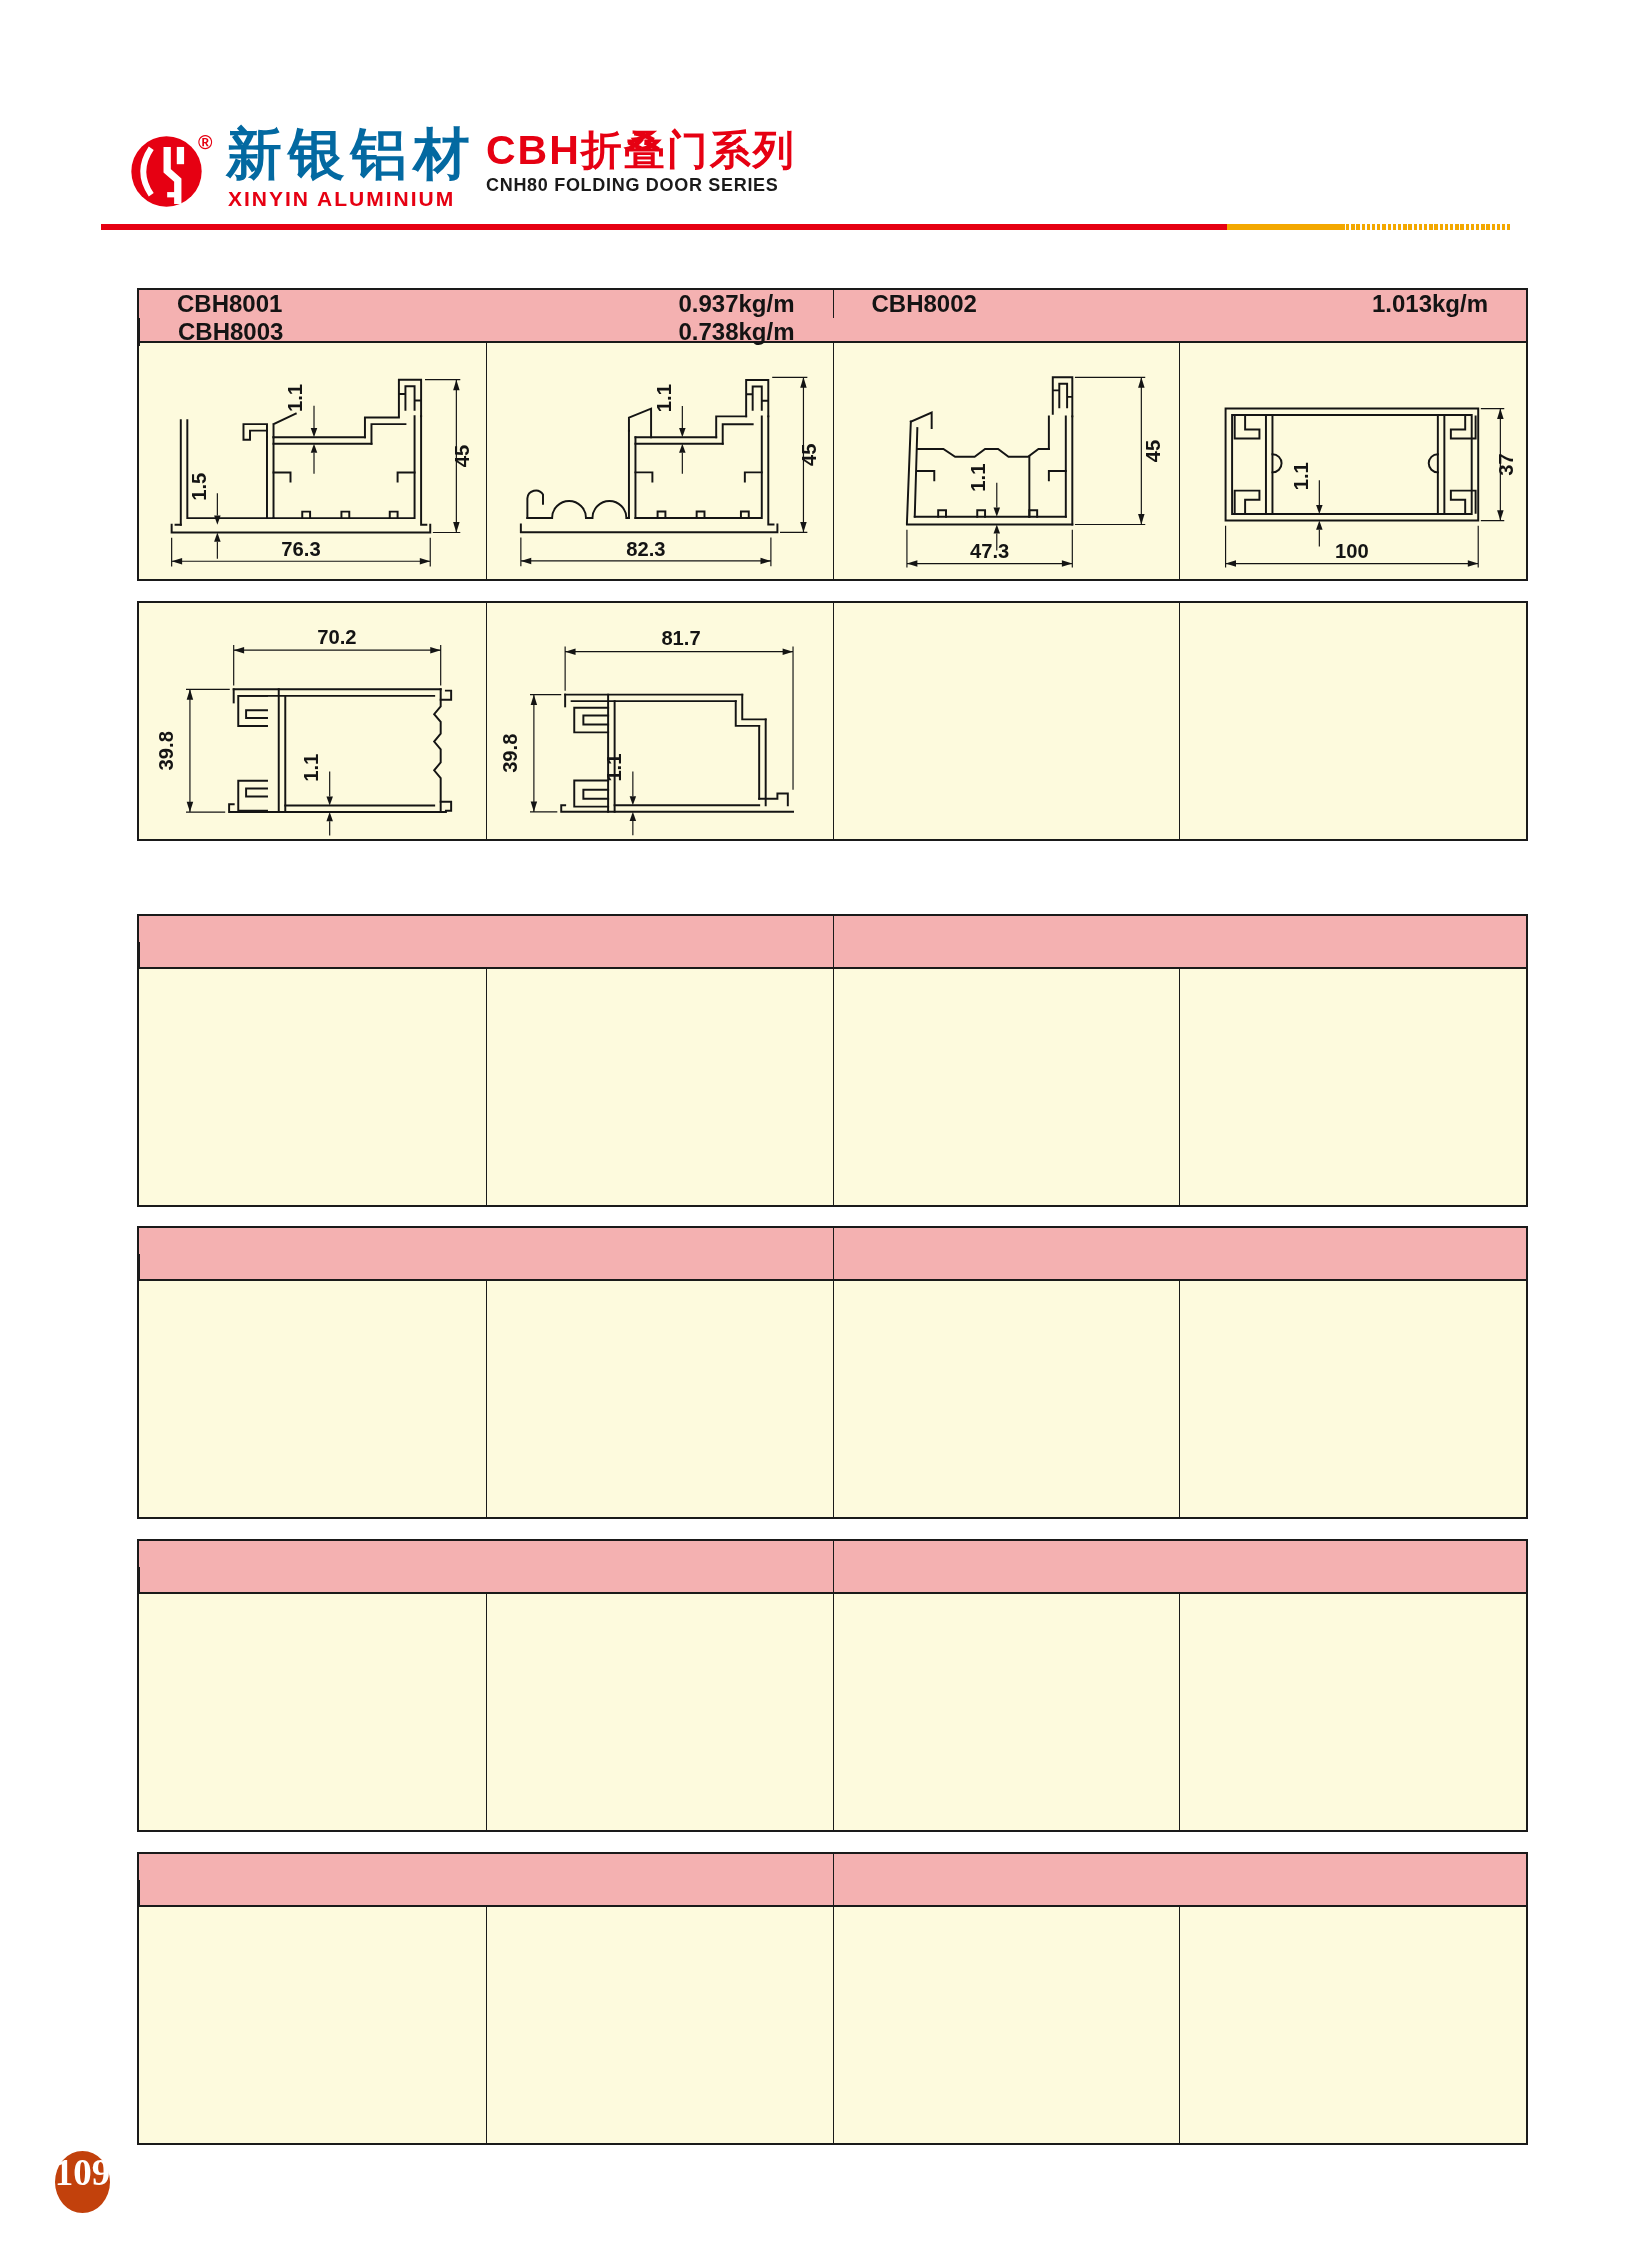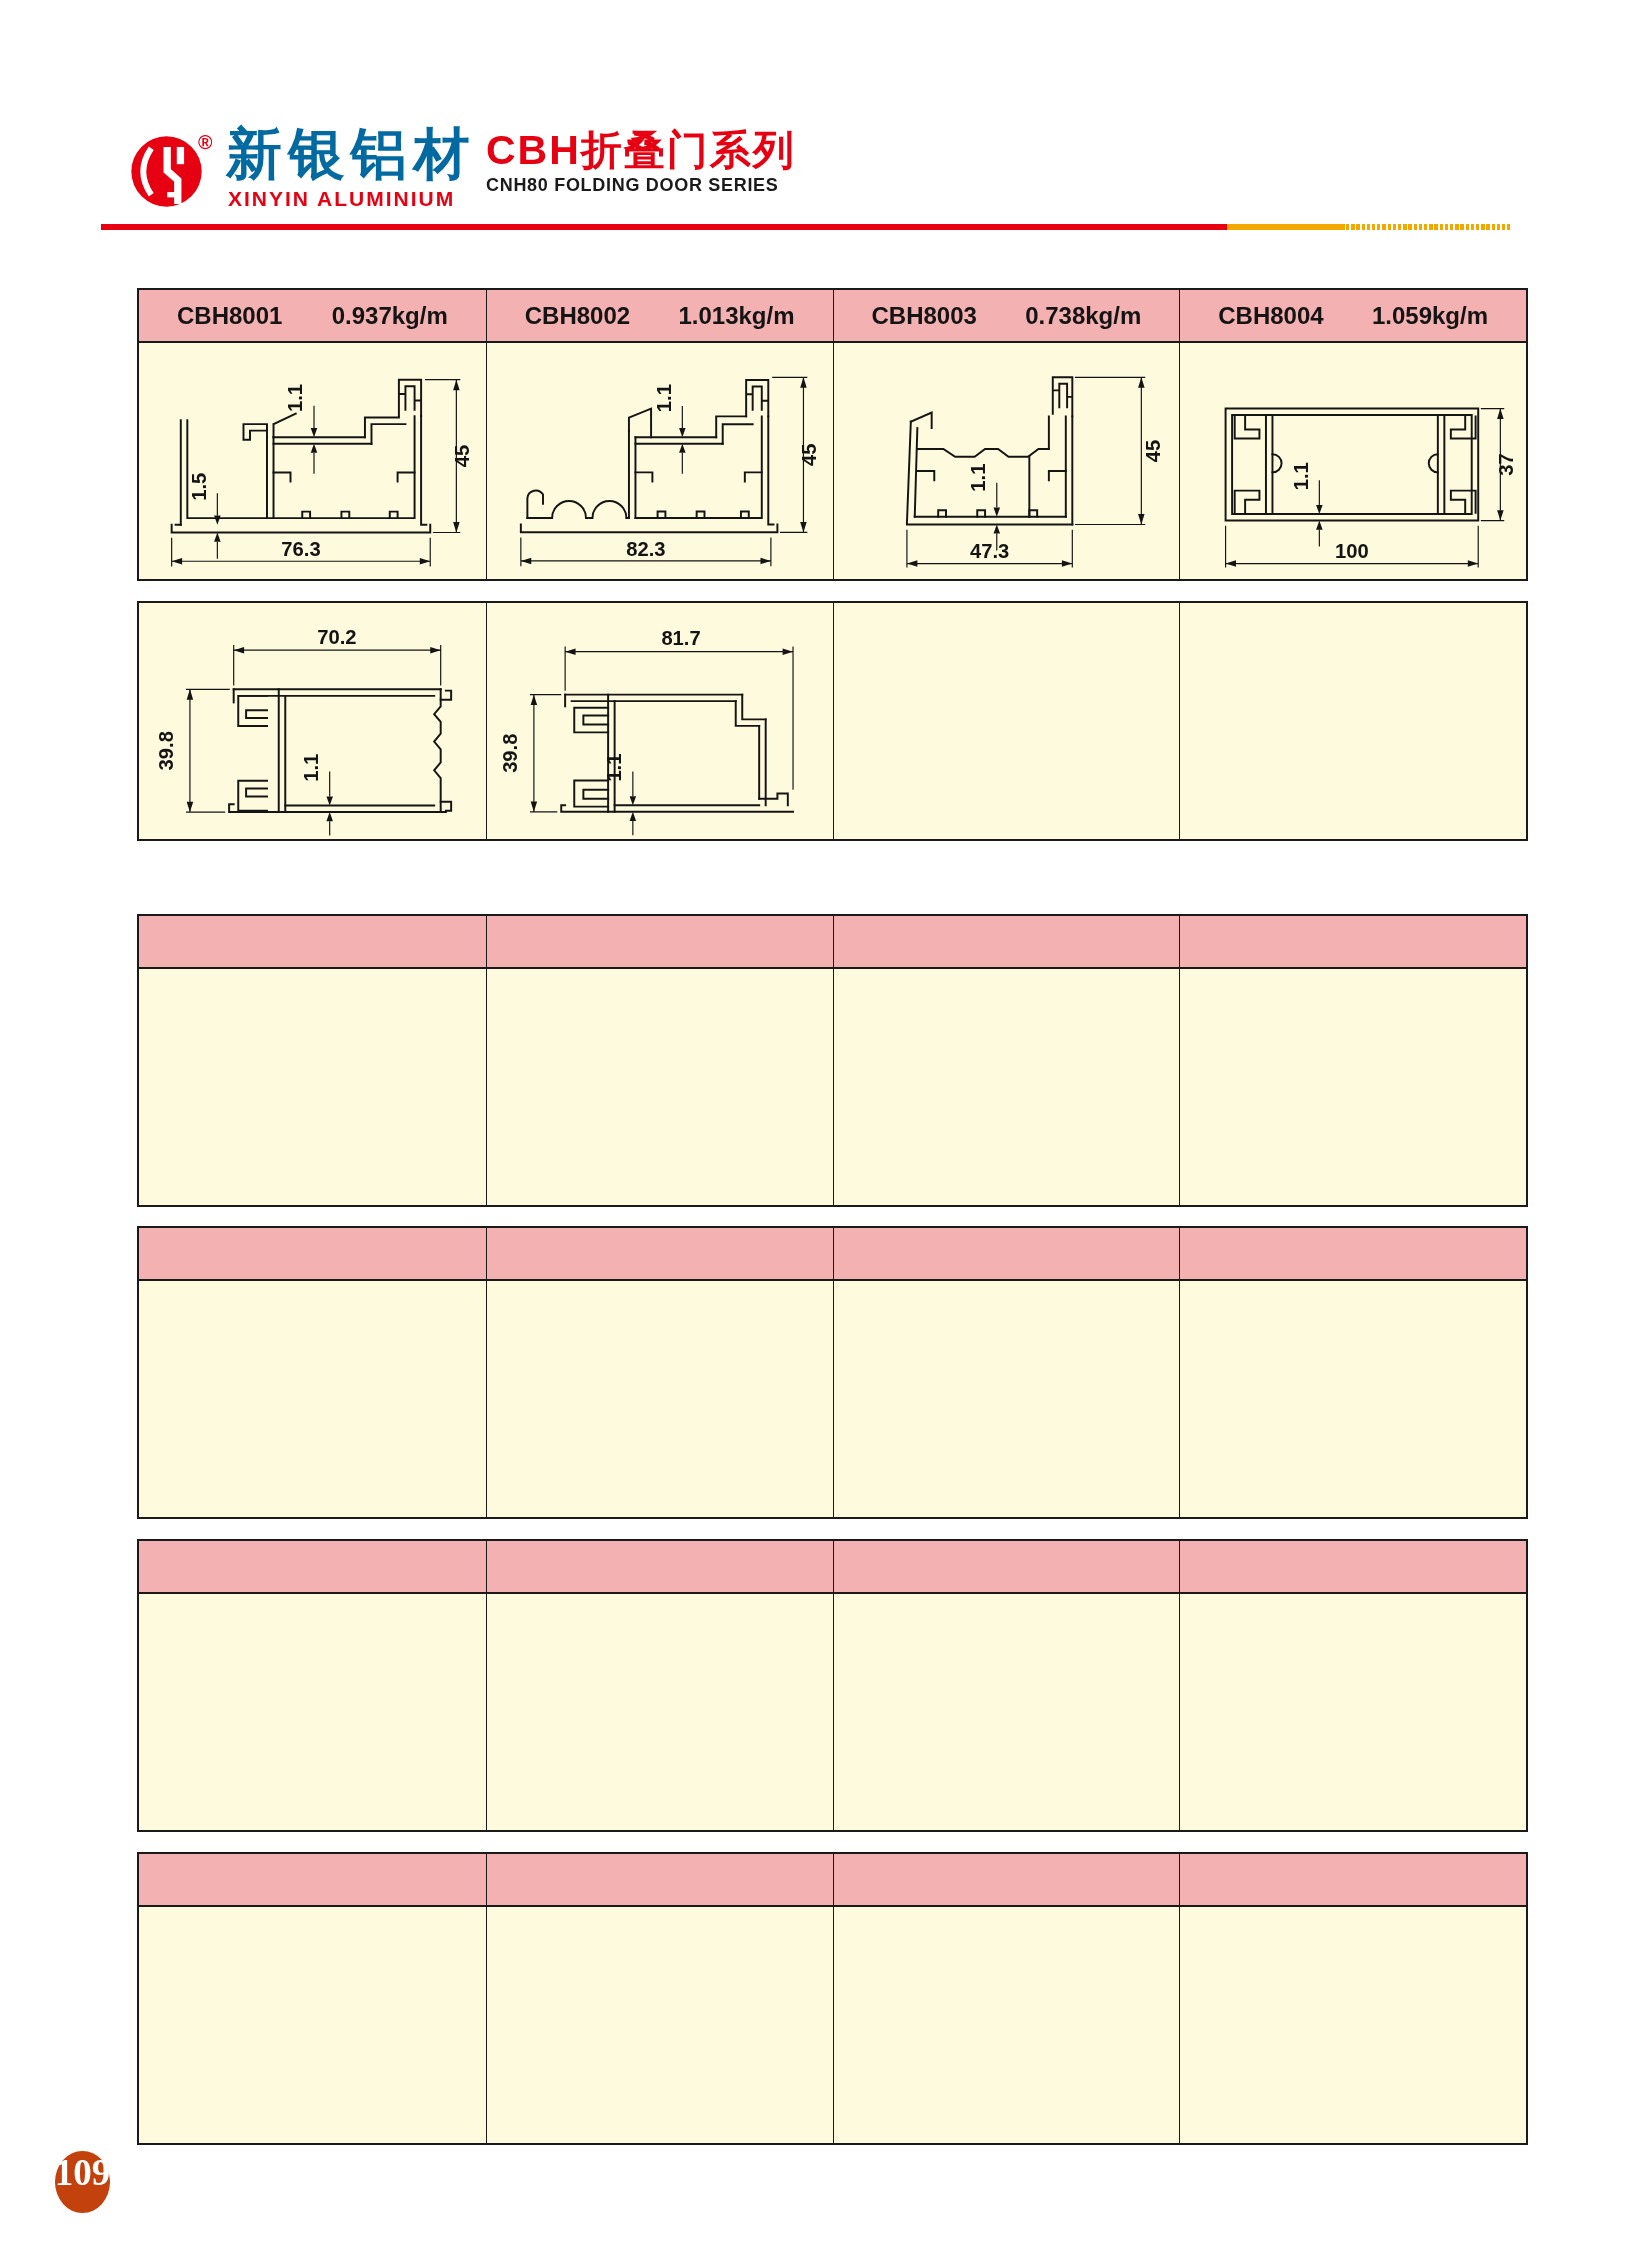--- a/index.html
+++ b/index.html
@@ -19,21 +19,21 @@
   .title-en { position:absolute; left:486px; top:175px; font-size:18px; font-weight:bold; color:#1a1a1a;
               letter-spacing:0.7px; }
 
   .rule-red    { position:absolute; left:101px;  top:224px; width:1126px; height:5.9px; background:#e60012; }
   .rule-orange { position:absolute; left:1227px; top:224px; width:118px;  height:5.9px; background:#f3a800; }
   .rule-stripe { position:absolute; left:1346px; top:224px; width:164px;  height:5.9px;
                  background:repeating-linear-gradient(90deg,#f3a800 0 3.3px,#ffffff 3.3px 5.2px); }
 
   
   .tblock { position:absolute; left:137px; width:1391px; border:2px solid #1a1a1a; background:#fdfadd; }
-  .thead  { display:grid; grid-template-columns:repeat(4,1fr); height:53px;
+  .thead  { display:grid; grid-template-columns:repeat(2,1fr); height:53px;
             background:#f4b1b1; border-bottom:2px solid #1a1a1a; }
   .tbody  { display:grid; grid-template-columns:repeat(4,1fr); height:236px; background:#fdfadd; }
   .hcell  { display:flex; align-items:center; justify-content:space-between; padding:0 38px;
             border-left:1.3px solid #1a1a1a; font-size:24px; font-weight:bold; color:#141414; }
   .hcell:first-child { border-left:none; }
   .bcell  { border-left:1.3px solid #1a1a1a; position:relative; overflow:hidden; }
   .bcell:first-child { border-left:none; }
   .draw   { position:absolute; left:0; top:0; width:100%; height:100%; }
 
   
@@ -76,24 +76,20 @@
         <span>CBH8001</span>
         <span>0.937kg/m</span>
       </div>
       <div class="hcell">
         <span>CBH8002</span>
         <span>1.013kg/m</span>
       </div>
       <div class="hcell">
         <span>CBH8003</span>
         <span>0.738kg/m</span>
-      </div>
-      <div class="hcell">
-        <span>CBH8004</span>
-        <span>1.059kg/m</span>
       </div>
     </div>
     <div class="tbody">
 
       <div class="bcell">
         <svg class="draw" viewBox="0 0 531 361">
           <g class="p">
             <path d="M64 118 V278 M74 118 V268 M74 268 H206"></path>
             <path d="M50 290 H446 M50 278 V290 M446 278 V290 M56 278 H64"></path>
             <path d="M196 134 V268 M206 144 V268"></path>

